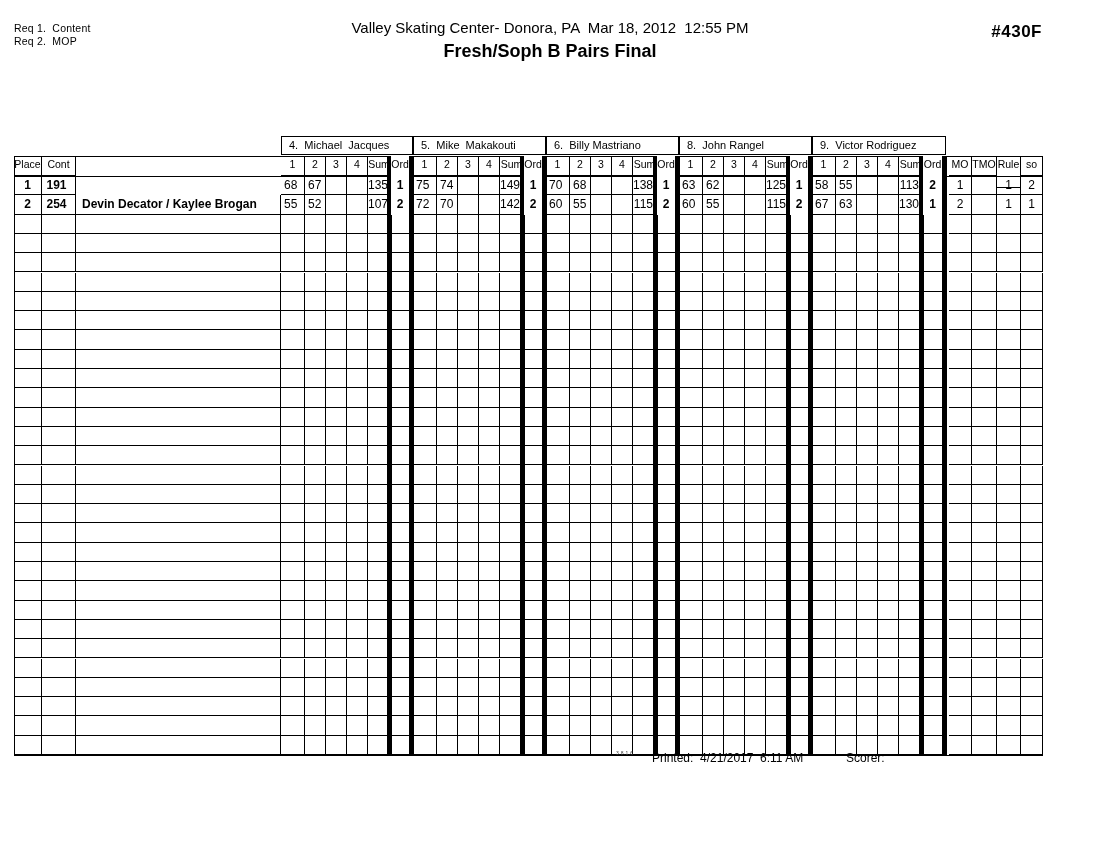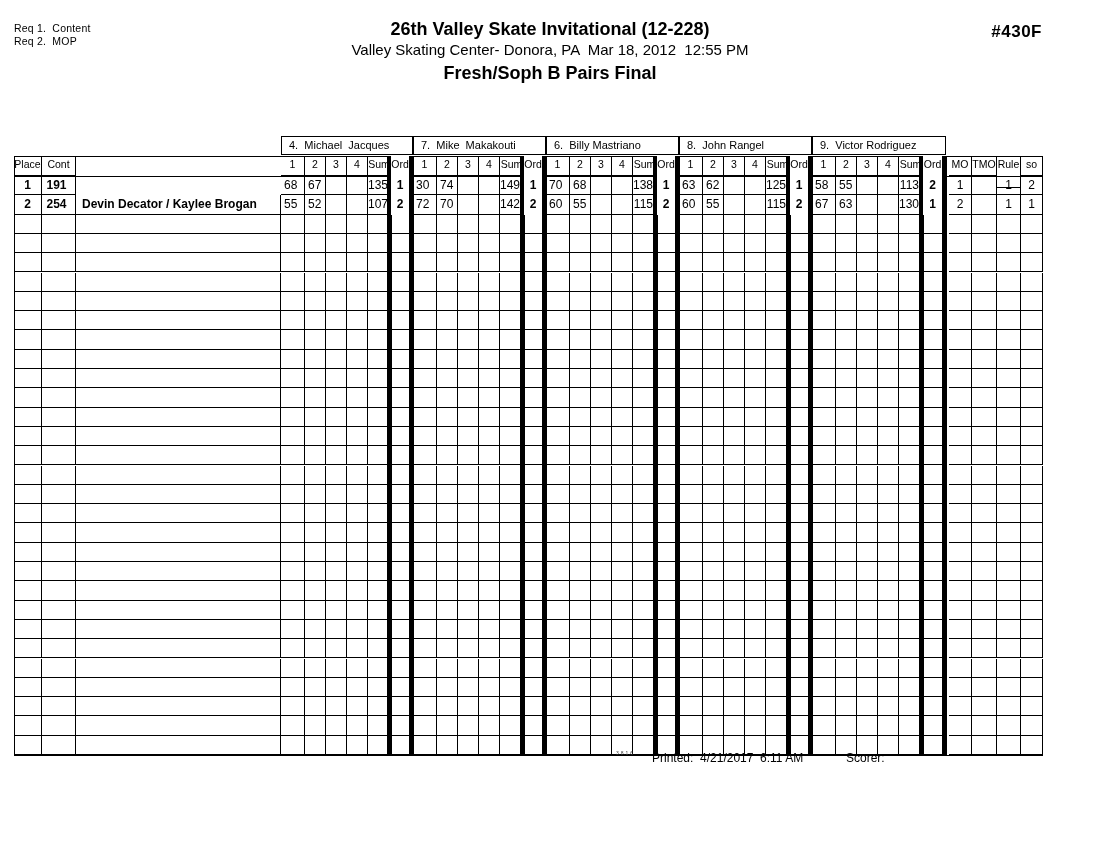--- a/index.html
+++ b/index.html
@@ -176,30 +176,29 @@
 </style>
 </head>
 <body>
 
 <div id="req-block">
   <div>Req 1.  Content</div>
   <div>Req 2.  MOP</div>
 </div>
 
 <div id="title-block">
-  <div class="title-main">26th Valley Skate Invitational (12-228)</div>
   <div class="title-venue">Valley Skating Center- Donora, PA  Mar 18, 2012  12:55 PM</div>
   <div class="title-event">Fresh/Soph B Pairs Final</div>
 </div>
 
 <div id="event-code">#430F</div>
 
 <div id="judge-banner">
     <div class="judge-cell" style="left: 0px; width: 132px;">4.  Michael  Jacques</div>
-    <div class="judge-cell" style="left: 132px; width: 133px;">7.  Mike  Makakouti</div>
+    <div class="judge-cell" style="left: 132px; width: 133px;">5.  Mike  Makakouti</div>
     <div class="judge-cell" style="left: 265px; width: 133px;">6.  Billy Mastriano</div>
     <div class="judge-cell" style="left: 398px; width: 133px;">8.  John Rangel</div>
     <div class="judge-cell" style="left: 531px; width: 134px;">9.  Victor Rodriguez</div>
   </div>
 
 <div id="grid" style="height: 599px;">
     <div class="cell hdr center" style="left: 0px; width: 28px; top: 0px; height: 20px;">Place</div>
     <div class="cell hdr center" style="left: 28px; width: 34px; top: 0px; height: 20px;">Cont</div>
     <div class="cell hdr center" style="left: 267px; width: 24px; top: 0px; height: 20px;">1</div>
     <div class="cell hdr center" style="left: 291px; width: 21px; top: 0px; height: 20px;">2</div>
@@ -236,21 +235,21 @@
     <div class="cell hdr center" style="left: 983px; width: 24px; top: 0px; height: 32px;">Rule</div>
     <div class="cell hdr center" style="left: 1007px; width: 22px; top: 0px; height: 20px;">so</div>
     <div class="cell data center" style="left: 0px; width: 28px; top: 20px; height: 19.3px;">1</div>
     <div class="cell data right" style="left: 28px; width: 34px; top: 20px; height: 19.3px;">191</div>
     <div class="cell scoreval" style="left: 267px; width: 24px; top: 20px; height: 19.3px;">68</div>
     <div class="cell scoreval" style="left: 291px; width: 21px; top: 20px; height: 19.3px;">67</div>
     <div class="cell scoreval" style="left: 312px; width: 21px; top: 20px; height: 19.3px;"></div>
     <div class="cell scoreval" style="left: 333px; width: 21px; top: 20px; height: 19.3px;"></div>
     <div class="cell sumval" style="left: 354px; width: 23px; top: 20px; height: 19.3px;">135</div>
     <div class="cell ordval" style="left: 377px; width: 22px; top: 20px; height: 19.3px;">1</div>
-    <div class="cell scoreval" style="left: 399px; width: 24px; top: 20px; height: 19.3px;">30</div>
+    <div class="cell scoreval" style="left: 399px; width: 24px; top: 20px; height: 19.3px;">75</div>
     <div class="cell scoreval" style="left: 423px; width: 21px; top: 20px; height: 19.3px;">74</div>
     <div class="cell scoreval" style="left: 444px; width: 21px; top: 20px; height: 19.3px;"></div>
     <div class="cell scoreval" style="left: 465px; width: 21px; top: 20px; height: 19.3px;"></div>
     <div class="cell sumval" style="left: 486px; width: 24px; top: 20px; height: 19.3px;">149</div>
     <div class="cell ordval" style="left: 510px; width: 22px; top: 20px; height: 19.3px;">1</div>
     <div class="cell scoreval" style="left: 532px; width: 24px; top: 20px; height: 19.3px;">70</div>
     <div class="cell scoreval" style="left: 556px; width: 21px; top: 20px; height: 19.3px;">68</div>
     <div class="cell scoreval" style="left: 577px; width: 21px; top: 20px; height: 19.3px;"></div>
     <div class="cell scoreval" style="left: 598px; width: 21px; top: 20px; height: 19.3px;"></div>
     <div class="cell sumval" style="left: 619px; width: 24px; top: 20px; height: 19.3px;">138</div>

